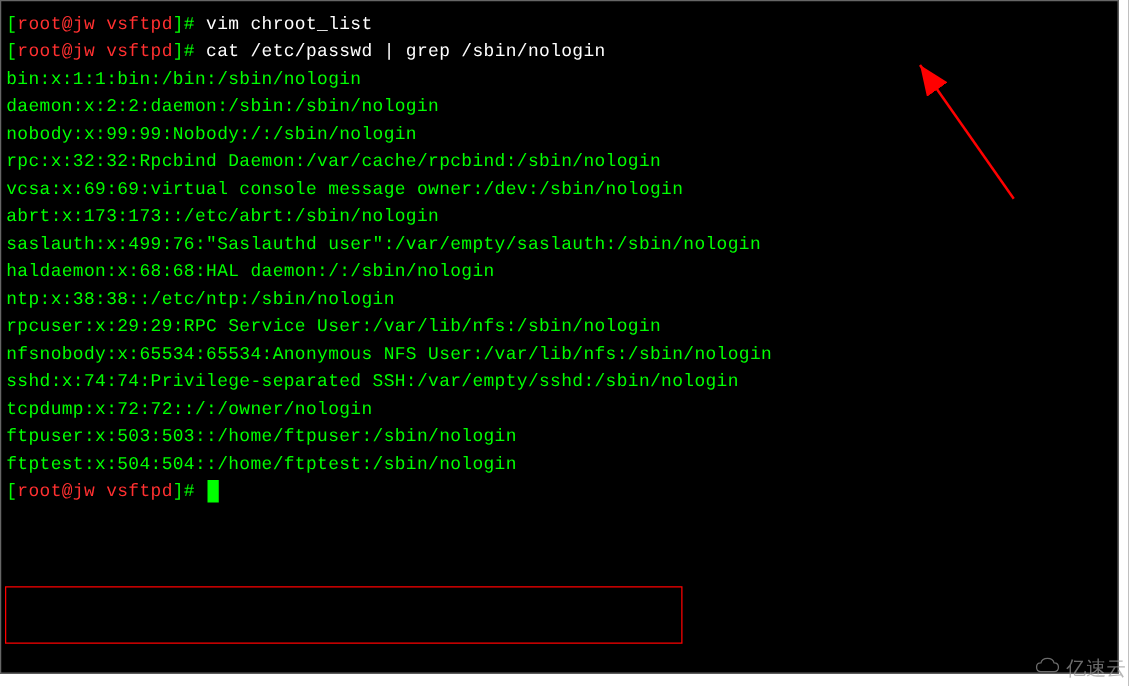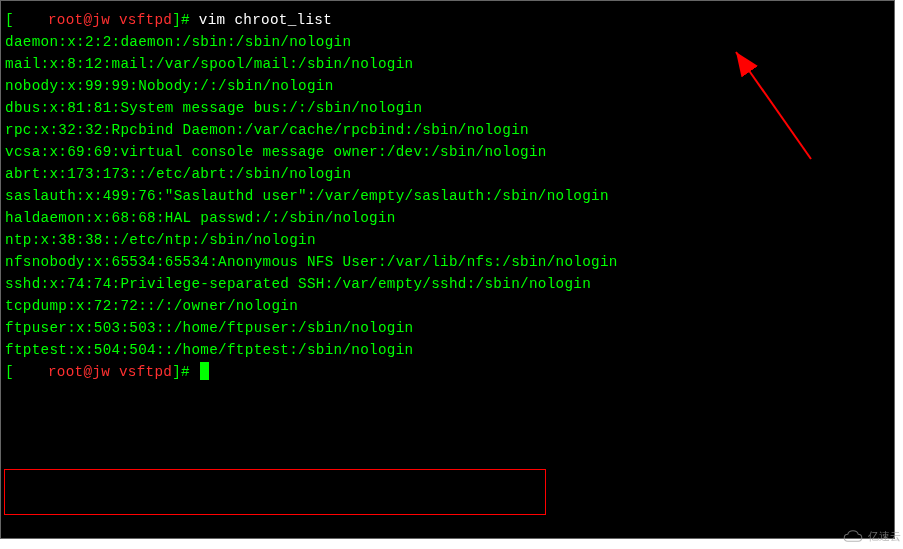--- a/index.html
+++ b/index.html
@@ -17,21 +17,21 @@
       background: #000000;
       width: 895px;
       height: 539px;
       padding: 8px 4px 0 4px;
       border: 1px solid #666;
       position: relative;
       letter-spacing: 0.3px;
     }
     .line { white-space: pre; color: #00ff00; }
     .prompt-open { color: #00ff00; }
-    .prompt-user { color: #ff3030; margin-left: 34px; }
+    .prompt-user { color: #ff3030; }
     .prompt-close { color: #00ff00; }
     .cmd { color: #ffffff; }
     .out { color: #00ff00; }
     .cursor {
       display: inline-block;
       width: 9px;
       height: 18px;
       background: #00ff00;
       vertical-align: text-bottom;
       margin-left: 1px;
@@ -43,45 +43,46 @@
     }
     .arrow {
       position: absolute;
       pointer-events: none;
     }
     .watermark {
       position: absolute;
       right: 2px;
       bottom: 2px;
       color: #999;
-      font-size: 11px;
-      font-family: Liberation Sans, sans-serif;
+      font-size: 16px;
+      font-family: Liberation Mono, monospace;
       display: flex;
-      align-items: center;
+      align-items: flex-start;
       gap: 4px;
       opacity: 0.7;
     }
     .watermark svg { width: 22px; height: 14px; }
   </style>
 </head>
 <body>
 
 <div class="terminal">
   <div class="line"><span class="prompt-open">[</span><span class="prompt-user">root@jw vsftpd</span><span class="prompt-close">]# </span><span class="cmd">vim chroot_list</span></div>
+  <div class="line"><span class="prompt-open">[</span><span class="prompt-user">root@jw vsftpd</span><span class="prompt-close">]# </span><span class="cmd">cat /etc/passwd | grep /sbin/nologin</span></div>
 
+  <div class="line out">bin:x:1:1:bin:/bin:/sbin/nologin</div>
   <div class="line out">daemon:x:2:2:daemon:/sbin:/sbin/nologin</div>
-  <div class="line out">mail:x:8:12:mail:/var/spool/mail:/sbin/nologin</div>
   <div class="line out">nobody:x:99:99:Nobody:/:/sbin/nologin</div>
-  <div class="line out">dbus:x:81:81:System message bus:/:/sbin/nologin</div>
   <div class="line out">rpc:x:32:32:Rpcbind Daemon:/var/cache/rpcbind:/sbin/nologin</div>
   <div class="line out">vcsa:x:69:69:virtual console message owner:/dev:/sbin/nologin</div>
   <div class="line out">abrt:x:173:173::/etc/abrt:/sbin/nologin</div>
   <div class="line out">saslauth:x:499:76:"Saslauthd user":/var/empty/saslauth:/sbin/nologin</div>
-  <div class="line out">haldaemon:x:68:68:HAL passwd:/:/sbin/nologin</div>
+  <div class="line out">haldaemon:x:68:68:HAL daemon:/:/sbin/nologin</div>
   <div class="line out">ntp:x:38:38::/etc/ntp:/sbin/nologin</div>
+  <div class="line out">rpcuser:x:29:29:RPC Service User:/var/lib/nfs:/sbin/nologin</div>
   <div class="line out">nfsnobody:x:65534:65534:Anonymous NFS User:/var/lib/nfs:/sbin/nologin</div>
   <div class="line out">sshd:x:74:74:Privilege-separated SSH:/var/empty/sshd:/sbin/nologin</div>
   <div class="line out">tcpdump:x:72:72::/:/owner/nologin</div>
   <div class="line out">ftpuser:x:503:503::/home/ftpuser:/sbin/nologin</div>
   <div class="line out">ftptest:x:504:504::/home/ftptest:/sbin/nologin</div>
 
   <div class="line"><span class="prompt-open">[</span><span class="prompt-user">root@jw vsftpd</span><span class="prompt-close">]# </span><span class="cursor"></span></div>
 
   <div class="red-box" id="redbox" style="left: 3px; top: 468px; width: 542px; height: 46px;"></div>
 

